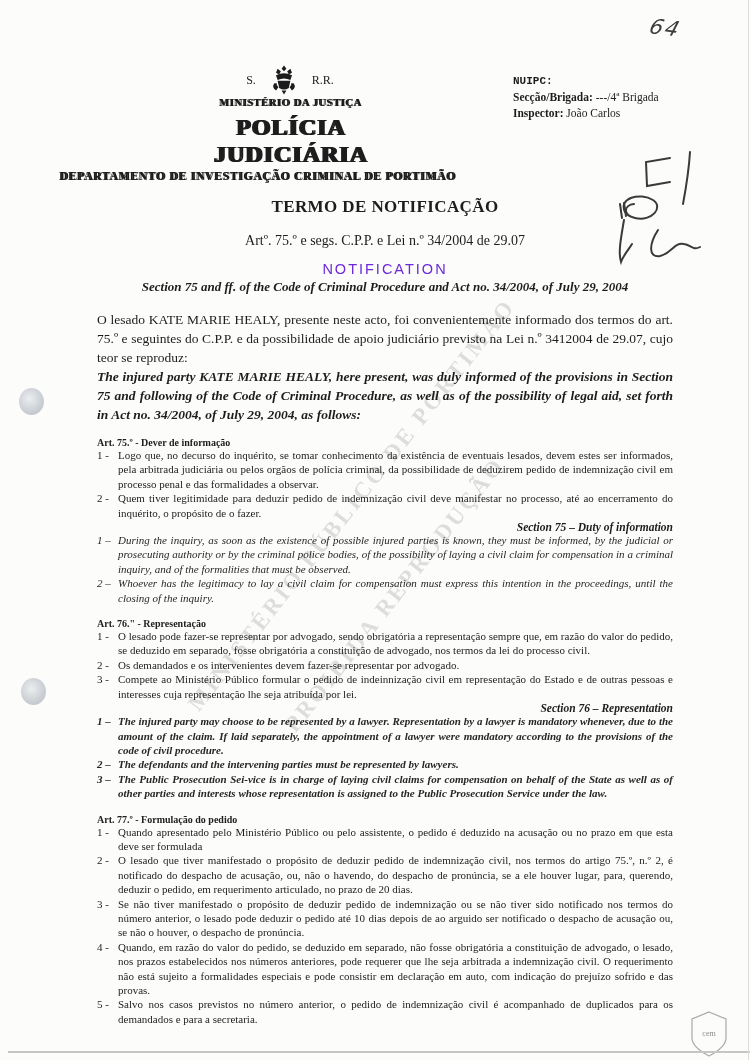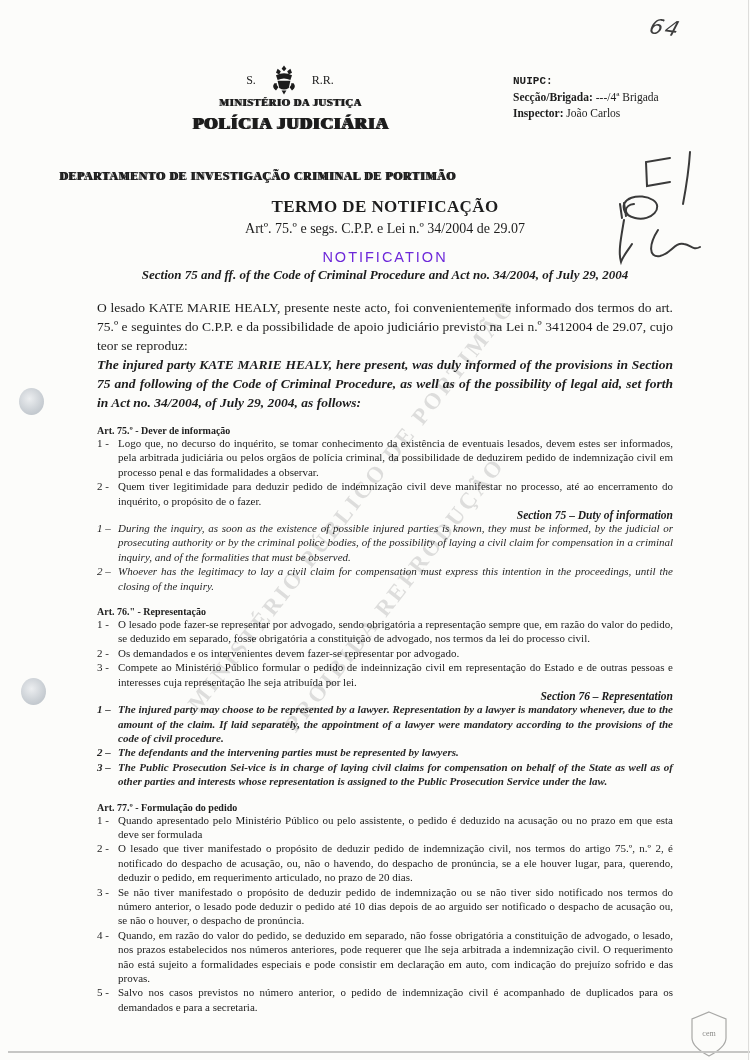--- a/index.html
+++ b/index.html
@@ -38,34 +38,34 @@
 
   .header-row { position:relative; height:96px; }
   .org-block { position:absolute; left:88px; top:0; width:210px; text-align:center; }
   .seal-line { display:flex; align-items:center; justify-content:center; gap:12px; font-size:12px; }
   .crest svg { width:32px; height:32px; display:block; }
   .ministry {
     font-size:10.5px; font-weight:bold; margin-top:1px; letter-spacing:0.6px;
     text-shadow:1.2px 0 currentColor;
   }
   .agency {
-    font-size:17px; font-weight:bold; margin-top:6px; letter-spacing:1px;
+    font-size:24px; font-weight:bold; margin-top:6px; letter-spacing:1px;
     text-shadow:2.2px 0 currentColor, 1.1px 0 currentColor;
   }
   .case-info { position:absolute; left:416px; top:8px; font-size:11.5px; line-height:16px; white-space:nowrap; }
   .ci-label { font-weight:bold; }
   .ci-label.mono { font-family:"Liberation Mono", monospace; font-size:11px; }
   .department {
     margin:10px 0 0 -38px; font-size:11.5px; font-weight:bold; letter-spacing:0.8px;
     text-shadow:1.4px 0 currentColor; white-space:nowrap;
   }
 
   .titles { text-align:center; margin-top:15px; }
   .t-pt { font-size:17px; font-weight:bold; letter-spacing:0.4px; }
-  .t-pt-sub { font-size:14px; margin-top:4px; }
+  .t-pt-sub { font-size:14px; margin-top:16px; }
   .t-en { font-family:"Liberation Sans", sans-serif; font-size:14.5px; letter-spacing:2px; margin-top:12px; color:#6d28d9; }
   .t-en-sub { font-size:13px; font-style:italic; font-weight:bold; margin-top:2px; }
 
   .intro-pt { margin:15px 0 0; font-size:13.5px; line-height:19px; text-align:justify; }
   .intro-en { margin:0; font-size:13.5px; line-height:19px; text-align:justify; font-style:italic; font-weight:bold; }
 
   .article { margin-top:13px; }
   .art-heading { font-size:10px; font-weight:bold; }
   .item { display:flex; font-size:11px; line-height:14.4px; }
   .item .num { flex:0 0 21px; }

